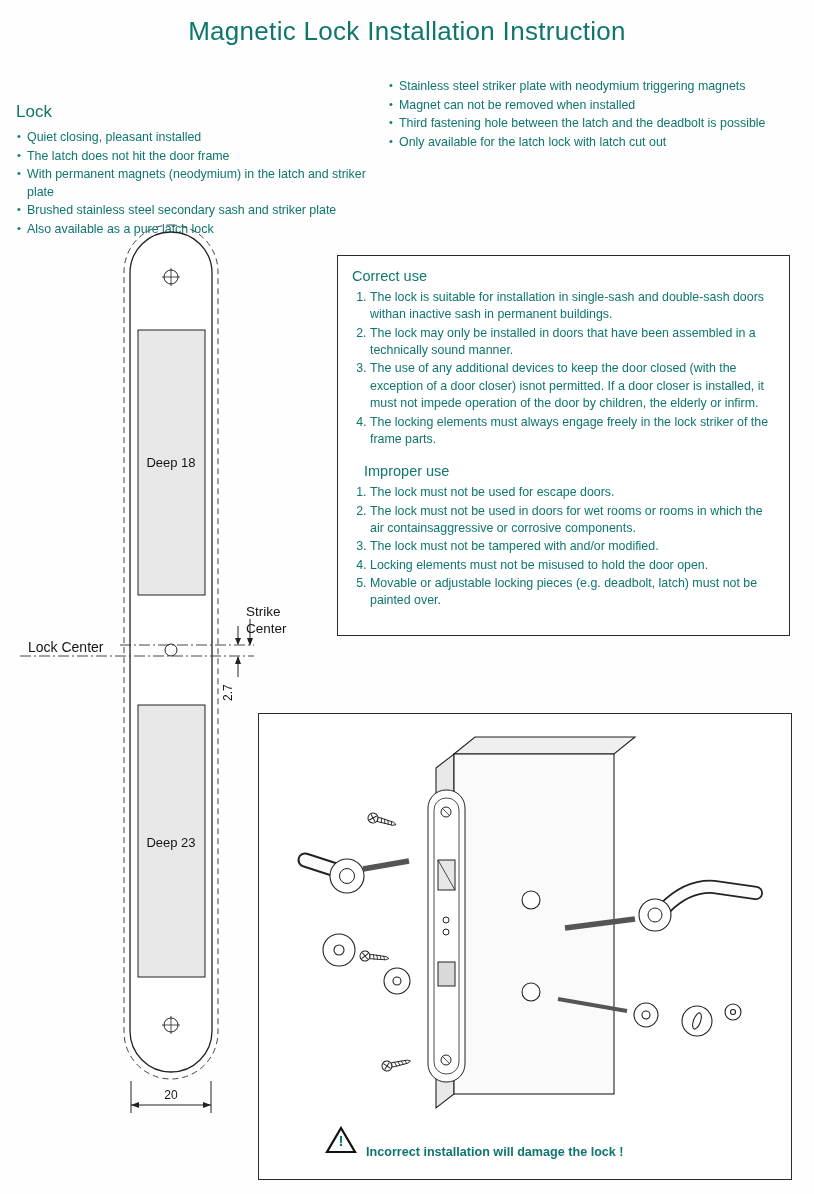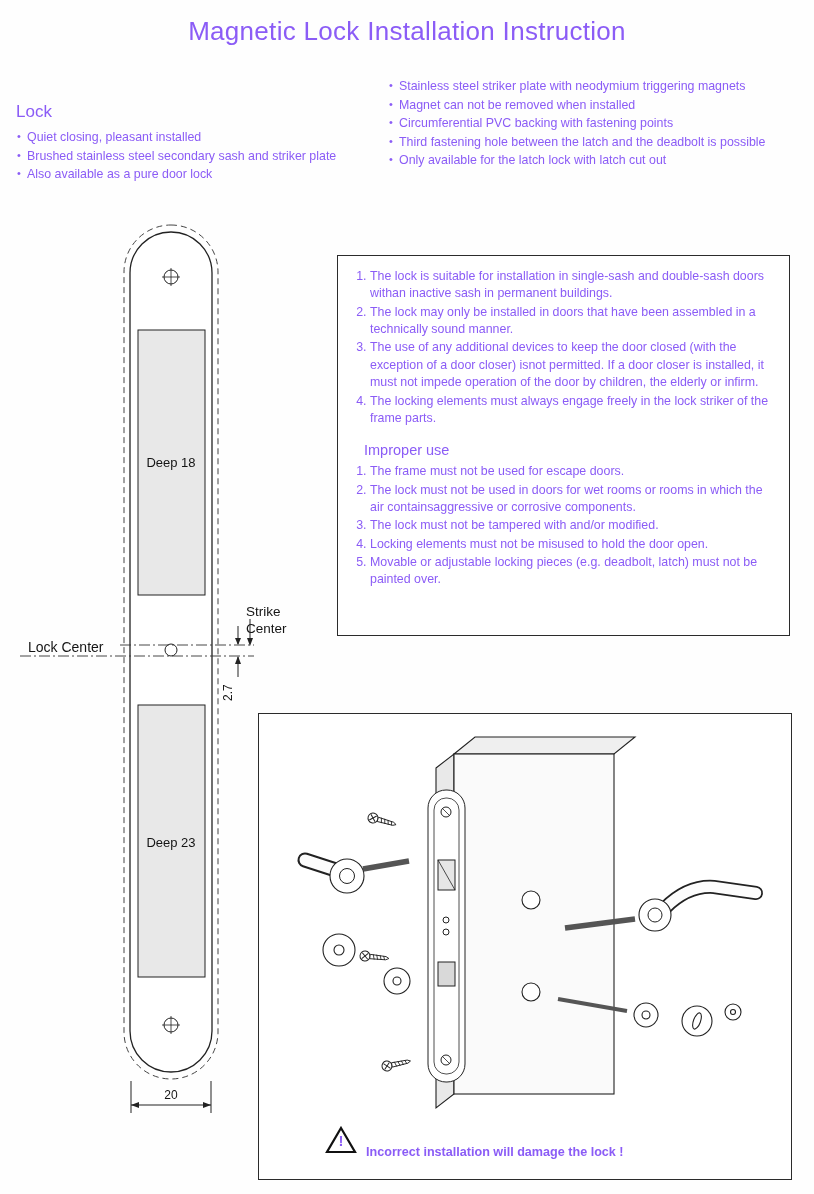--- a/index.html
+++ b/index.html
@@ -1,19 +1,19 @@
 <!DOCTYPE html>
 <html><head>
 <meta charset="utf-8">
 <style>
   * { margin:0; padding:0; box-sizing:border-box; }
   html,body { background:#ffffff; }
   .page {
     position:relative; width:814px; height:1194px; margin:0 auto;
-    background:#fefefe; color:#8b5cf6; overflow:hidden;
+    background:#fefefe; color:#0f766e; overflow:hidden;
     font-family:"Liberation Sans", sans-serif;
   }
   .title {
     position:absolute; top:16px; left:0; width:100%;
     text-align:center; font-size:26px; font-weight:500; letter-spacing:.3px;
   }
   .section { position:absolute; }
   .section-heading { font-size:17px; font-weight:400; margin-bottom:7px;margin-top:28px; }
   .bullets { list-style:none; font-size:12.4px; line-height:1.42; }
   .bullets li { position:relative; padding-left:11px; margin-bottom:1px; }
@@ -54,30 +54,31 @@
 <body>
 
 <div class="page">
 
   <div class="title">Magnetic Lock Installation Instruction</div>
 
   <div class="section lock-section">
     <div class="section-heading">Lock</div>
     <ul class="bullets">
       <li>Quiet closing, pleasant installed</li>
+      <li>The latch does not hit the door frame</li>
+      <li>With permanent magnets (neodymium) in the latch and striker plate</li>
       <li>Brushed stainless steel secondary sash and striker plate</li>
-      <li>Also available as a pure door lock</li>
+      <li>Also available as a pure latch lock</li>
     </ul>
   </div>
 
   <div class="section striker-section">
     <ul class="bullets">
       <li>Stainless steel striker plate with neodymium triggering magnets</li>
       <li>Magnet can not be removed when installed</li>
-      <li>Circumferential PVC backing with fastening points</li>
       <li>Third fastening hole between the latch and the deadbolt is possible</li>
       <li>Only available for the latch lock with latch cut out</li>
     </ul>
   </div>
 
   <svg class="diagram-svg" width="300" height="915" viewBox="0 0 300 915">
 
     <rect x="124" y="10" width="94" height="854" rx="47" fill="none" stroke="#444" stroke-width="1" stroke-dasharray="6 4"></rect>
 
     <rect x="130" y="17" width="82" height="840" rx="41" fill="#ffffff" stroke="#222" stroke-width="1.3"></rect>
@@ -127,29 +128,30 @@
       <line x1="131" y1="866" x2="131" y2="898"></line>
       <line x1="211" y1="866" x2="211" y2="898"></line>
       <line x1="131" y1="890" x2="211" y2="890"></line>
       <polygon points="131,890 139,887 139,893" fill="#222" stroke="none"></polygon>
       <polygon points="211,890 203,887 203,893" fill="#222" stroke="none"></polygon>
       <text x="171" y="884" text-anchor="middle" font-size="12" stroke="none">20</text>
     </g>
   </svg>
 
   <div class="usage-box">
+    <div class="usage-heading">Correct use</div>
     <ol class="nums">
       <li>The lock is suitable for installation in single-sash and double-sash doors withan inactive sash in permanent buildings.</li>
       <li>The lock may only be installed in doors that have been assembled in a technically sound manner.</li>
       <li>The use of any additional devices to keep the door closed (with the exception of a door closer) isnot permitted. If a door closer is installed, it must not impede operation of the door by children, the elderly or infirm.</li>
       <li>The locking elements must always engage freely in the lock striker of the frame parts.</li>
     </ol>
     <div class="usage-heading improper">Improper use</div>
     <ol class="nums">
-      <li>The frame must not be used for escape doors.</li>
+      <li>The lock must not be used for escape doors.</li>
       <li>The lock must not be used in doors for wet rooms or rooms in which the air containsaggressive or corrosive components.</li>
       <li>The lock must not be tampered with and/or modified.</li>
       <li>Locking elements must not be misused to hold the door open.</li>
       <li>Movable or adjustable locking pieces (e.g. deadbolt, latch) must not be painted over.</li>
     </ol>
   </div>
 
   <div class="exploded-box">
     <svg width="531" height="464" viewBox="0 0 531 464">
 

